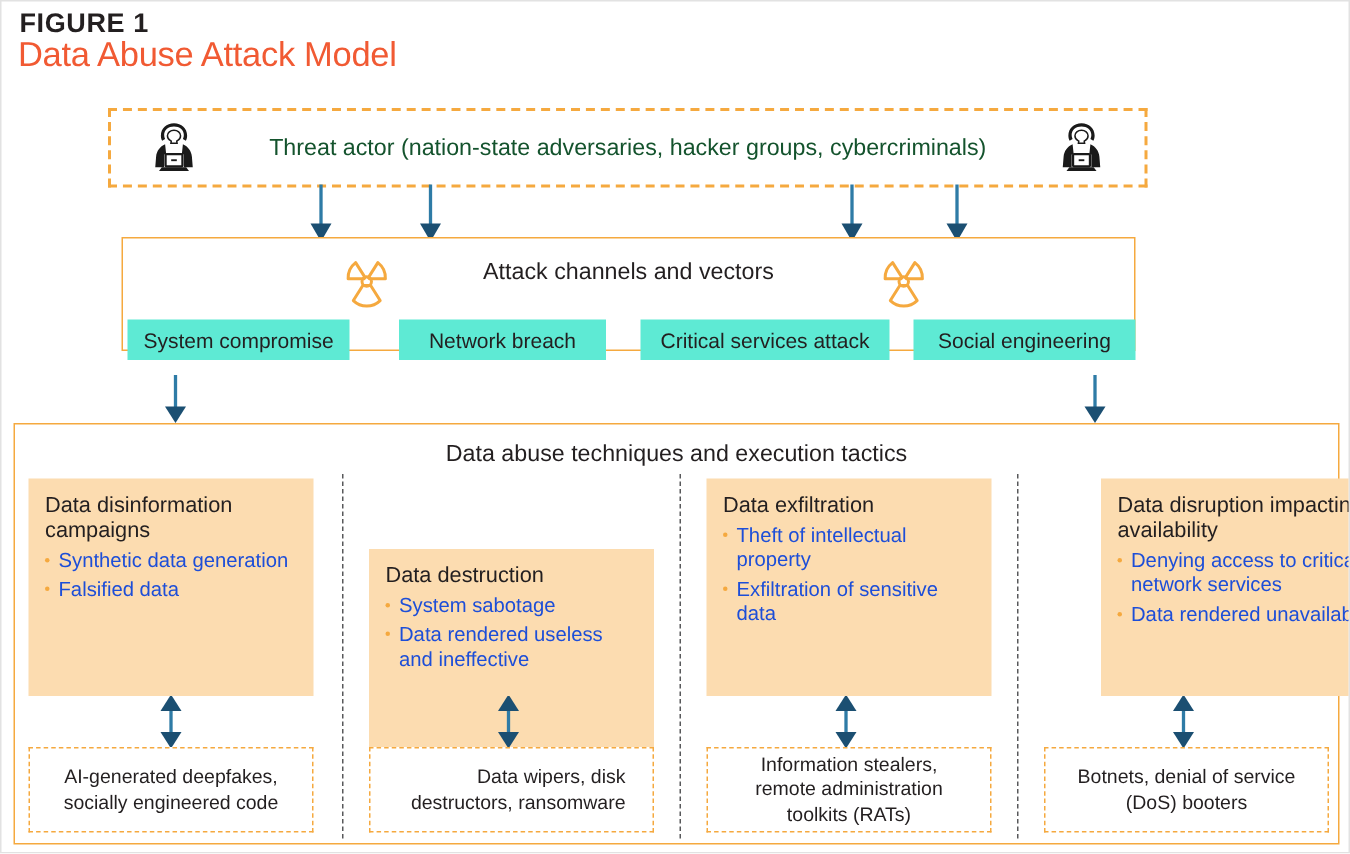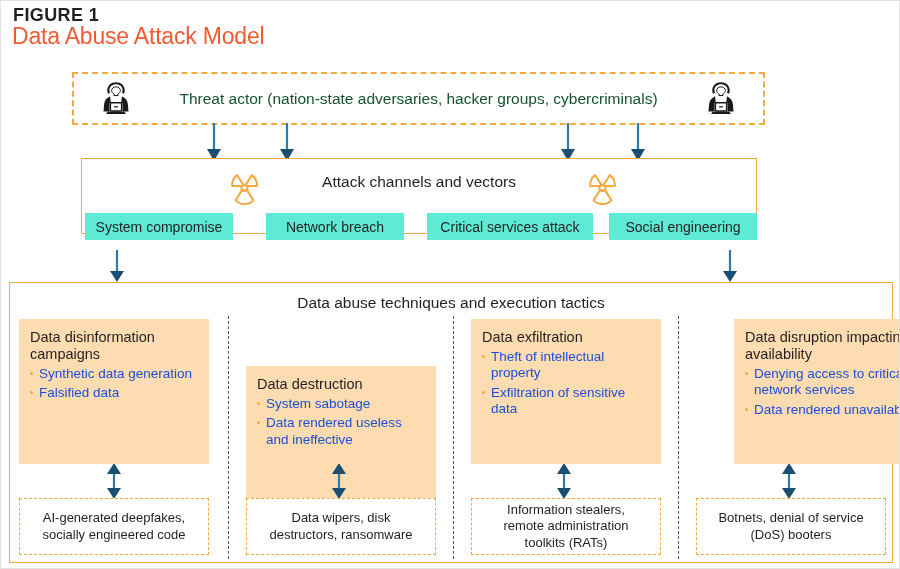--- a/index.html
+++ b/index.html
@@ -312,21 +312,21 @@
   </div>
   <div class="tool-box" style="left:18px;">AI-generated deepfakes, socially engineered code</div>
 
   <div class="technique-card" style="left:245px;margin-top:47px;">
     <div class="card-title">Data destruction</div>
     <ul>
       <li>System sabotage</li>
       <li>Data rendered useless and ineffective</li>
     </ul>
   </div>
-  <div class="tool-box" style="left:245px;">Data wipers, disk destructors, ransomware</div>
+  <div class="tool-box" style="left:245px;text-align:right;">Data wipers, disk destructors, ransomware</div>
 
   <div class="technique-card" style="left:470px;">
     <div class="card-title">Data exfiltration</div>
     <ul>
       <li>Theft of intellectual property</li>
       <li>Exfiltration of sensitive data</li>
     </ul>
   </div>
   <div class="tool-box" style="left:470px;">Information stealers, remote administration toolkits (RATs)</div>
 

